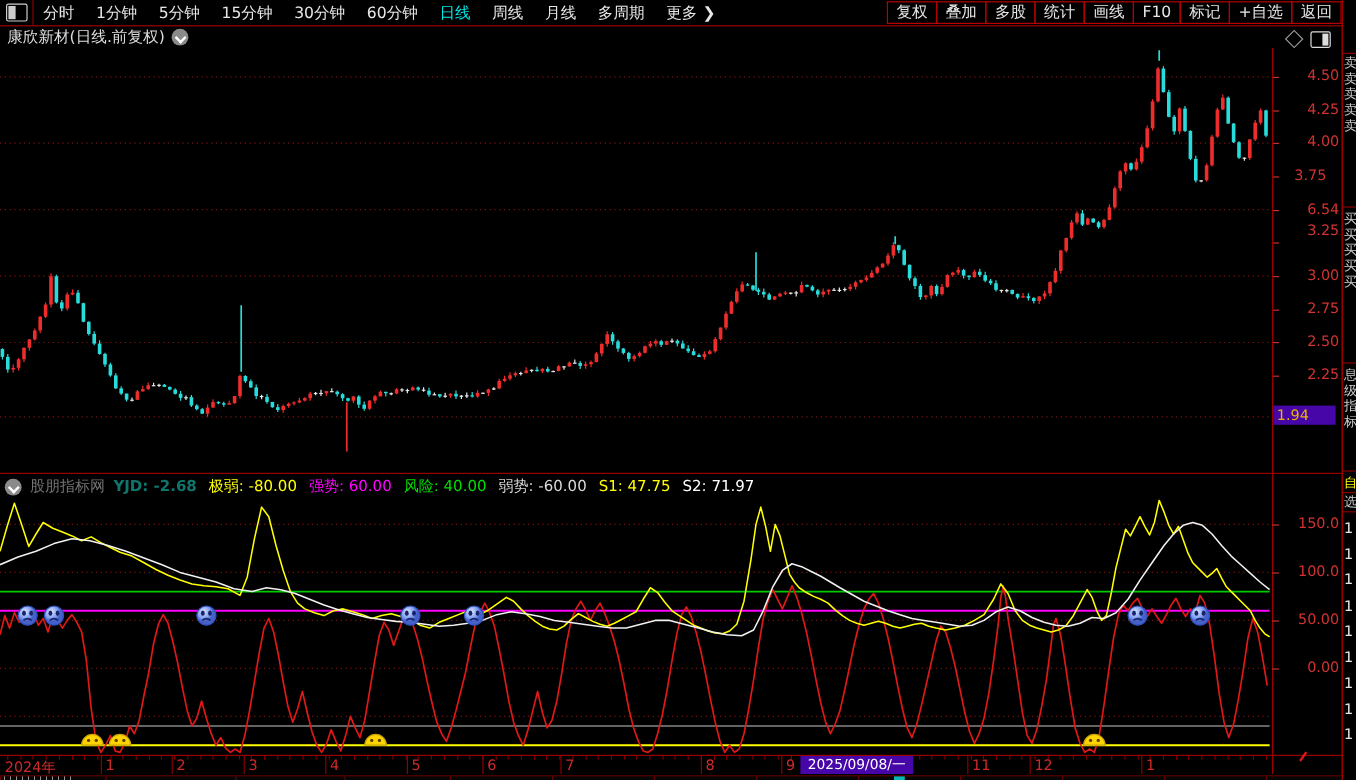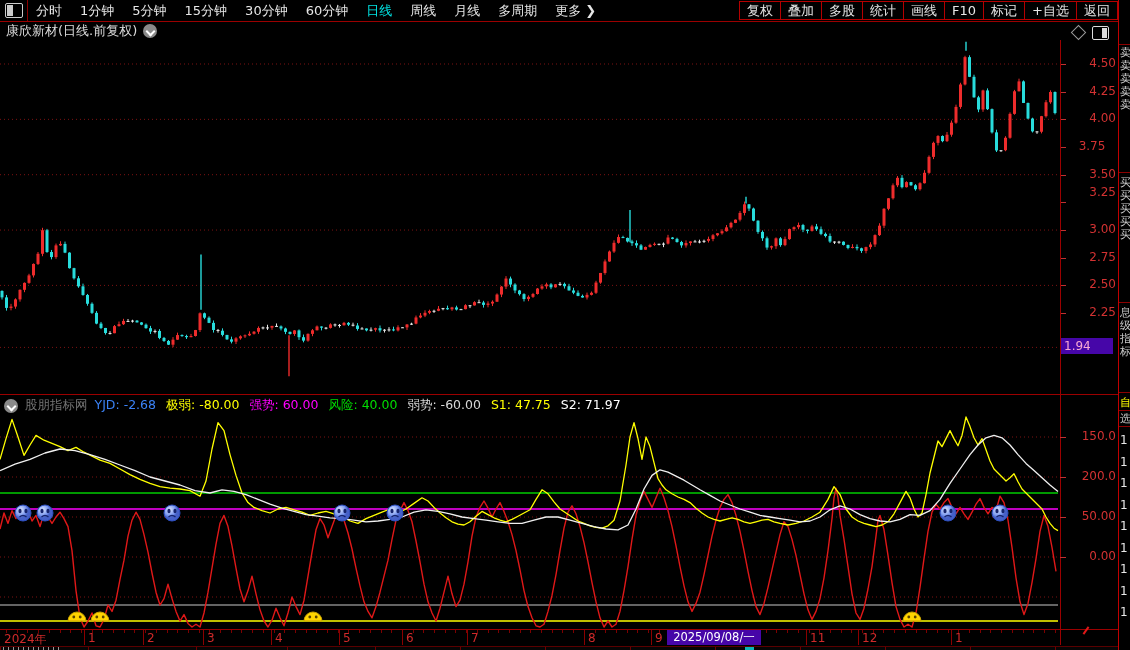--- a/index.html
+++ b/index.html
@@ -22,21 +22,21 @@
   .circle-chev:after{content:"";position:absolute;left:4px;top:4px;width:5px;height:5px;border-right:2px solid #fff;border-bottom:2px solid #fff;transform:rotate(45deg);}
   .diamond{left:1073px;top:27px;width:9px;height:9px;border:1px solid #9a9a9a;transform:rotate(45deg);}
   .panel-icon{left:1092px;top:26px;width:15px;height:12px;border:1px solid #ddd;border-radius:2px;}
   .panel-icon i{position:absolute;right:1px;top:1px;width:5px;height:10px;background:#ddd;}
   
   .hline{background:#9b0000;height:1px;}
   .vline{background:#9b0000;width:1px;}
   
   .ptick{position:absolute;width:48px;text-align:right;color:#d33232;font-size:12px;}
   .tickdash{position:absolute;width:6px;height:1px;background:#c03030;}
-  .pricebox{background:#4606a8;color:#f9a8d4;font-size:12px;padding:1px 3px;}
+  .pricebox{background:#4606a8;color:#eab308;font-size:12px;padding:1px 3px;}
   
   .ind-header{left:4px;top:397px;height:17px;display:flex;align-items:center;gap:7px;white-space:nowrap;font-size:12.5px;}
   
   .timeline{left:0;top:630px;width:1060px;height:15px;background:#000;}
   .timeline .mt{position:absolute;top:0;height:3px;width:1px;background:#7d0000;}
   .tl-label{position:absolute;top:1px;color:#cf2a2a;font-size:12px;white-space:nowrap;}
   .tl-sep{position:absolute;top:0;width:1px;height:15px;background:#8b0000;}
   .datebox{position:absolute;top:0;height:15px;background:#4606a8;color:#fff;font-size:11.5px;line-height:15px;text-align:center;}
   
   .bstrip{left:0;top:646px;width:1118px;height:4px;background:#050505;border-top:1px solid #5a0000;}
@@ -584,21 +584,21 @@
     </svg>
   <div class="abs" id="mainAxis" style="left:1060px;top:40px;width:58px;height:354px;">
       <div class="ptick" style="left: 8px; top: 16px;">4.50</div>
       <div class="tickdash" style="left: 0px; top: 24px;"></div>
       <div class="ptick" style="left: 8px; top: 43.675px;">4.25</div>
       <div class="tickdash" style="left: 0px; top: 51.675px;"></div>
       <div class="ptick" style="left: 8px; top: 71.35px;">4.00</div>
       <div class="tickdash" style="left: 0px; top: 79.35px;"></div>
       <div class="ptick" style="left: 8px; top: 99.025px; text-align: center;">3.75</div>
       <div class="tickdash" style="left: 0px; top: 107.025px;"></div>
-      <div class="ptick" style="left: 8px; top: 126.7px;">3.50</div>
+      <div class="ptick" style="left: 8px; top: 126.7px;">6.54</div>
       <div class="tickdash" style="left: 0px; top: 134.7px;"></div>
       <div class="ptick" style="left: 8px; top: 145px;">3.25</div>
       <div class="tickdash" style="left: 0px; top: 162.375px;"></div>
       <div class="ptick" style="left: 8px; top: 182.05px;">3.00</div>
       <div class="tickdash" style="left: 0px; top: 190.05px;"></div>
       <div class="ptick" style="left: 8px; top: 209.725px;">2.75</div>
       <div class="tickdash" style="left: 0px; top: 217.725px;"></div>
       <div class="ptick" style="left: 8px; top: 237.4px;">2.50</div>
       <div class="tickdash" style="left: 0px; top: 245.4px;"></div>
       <div class="ptick" style="left: 8px; top: 265.075px;">2.25</div>
@@ -606,21 +606,21 @@
     </div>
   <div class="abs pricebox" style="left:1061px;top:338px;width:46px;">1.94</div>
 
   <div class="abs hline" style="left:0;top:394px;width:1118px;"></div>
   <div class="abs vline" style="left:1060px;top:40px;height:605px;"></div>
 
   <div class="abs ind-header">
     <span class="circle-chev"></span>
     <span style="color:#737373">股朋指标网</span>
     <span id="indParams" style="display:flex;gap:10px;">
-        <span style="color: #3b82f6;">YJD: -2.68</span>
+        <span style="color: #0f766e; font-weight: bold;">YJD: -2.68</span>
         <span style="color: rgb(255, 255, 0);">极弱: -80.00</span>
         <span style="color: rgb(255, 0, 255);">强势: 60.00</span>
         <span style="color: rgb(0, 221, 0);">风险: 40.00</span>
         <span style="color: rgb(216, 216, 216);">弱势: -60.00</span>
         <span style="color: rgb(255, 255, 0);">S1: 47.75</span>
         <span style="color: rgb(255, 255, 255);">S2: 71.97</span>
       </span>
   </div>
 
   <svg id="indChart" class="abs" style="left:0;top:416px;" width="1060" height="213">
@@ -702,21 +702,21 @@
       </g>
       <g transform="translate(912,205)">
         <path d="M -9 0 A 9 9 0 0 1 9 0 Z" fill="#ffd400" stroke="#c9a300" stroke-width="1"></path>
         <circle cx="-3.2" cy="-4" r="1.4" fill="#5a4300"></circle>
         <circle cx="3.2" cy="-4" r="1.4" fill="#5a4300"></circle>
       </g>
     </svg>
   <div class="abs" id="indAxis" style="left:1060px;top:416px;width:58px;height:213px;">
       <div class="ptick" style="left: 8px; top: 13px;">150.0</div>
       <div class="tickdash" style="left: 0px; top: 21px;"></div>
-      <div class="ptick" style="left: 8px; top: 53px;">200.0</div>
+      <div class="ptick" style="left: 8px; top: 53px;">100.0</div>
       <div class="tickdash" style="left: 0px; top: 61px;"></div>
       <div class="ptick" style="left: 8px; top: 93px;">50.00</div>
       <div class="tickdash" style="left: 0px; top: 101px;"></div>
       <div class="ptick" style="left: 8px; top: 133px;">0.00</div>
       <div class="tickdash" style="left: 0px; top: 141px;"></div>
     </div>
 
   <div class="abs hline" style="left:0;top:629px;width:1118px;"></div>
 
   <div class="abs timeline" id="timeline">

